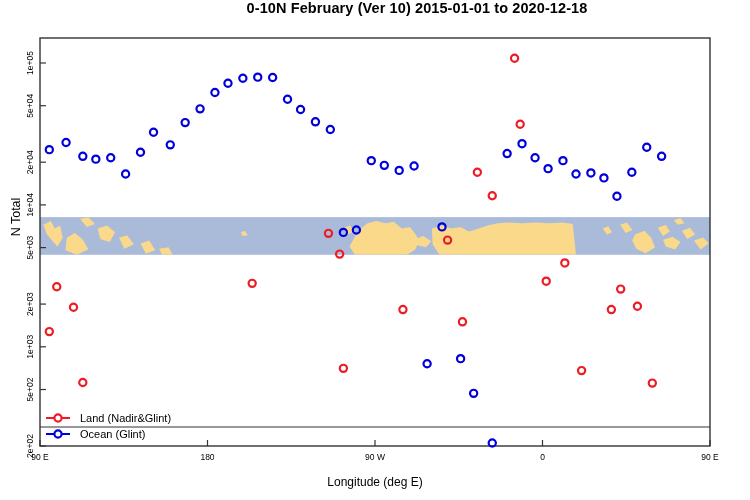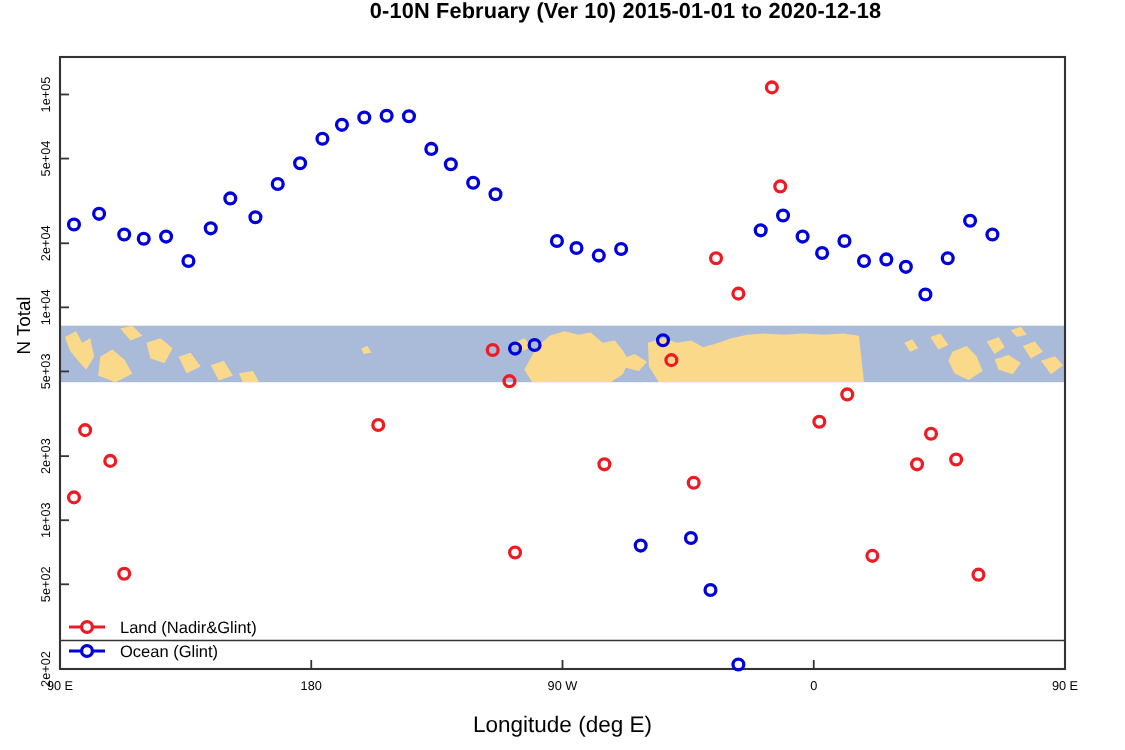--- a/index.html
+++ b/index.html
@@ -31,21 +31,21 @@
     color: #000000;
     letter-spacing: 0.1px;
     padding-left: 42px;
   }
   .axis-label-x {
     position: absolute;
     left: 0;
     top: 475px;
     width: 750px;
     text-align: center;
-    font-size: 15px;
+    font-size: 12px;
     color: #000000;
   }
   .axis-label-y {
     position: absolute;
     left: -34px;
     top: 210px;
     width: 100px;
     text-align: center;
     font-size: 12.5px;
     color: #000000;

